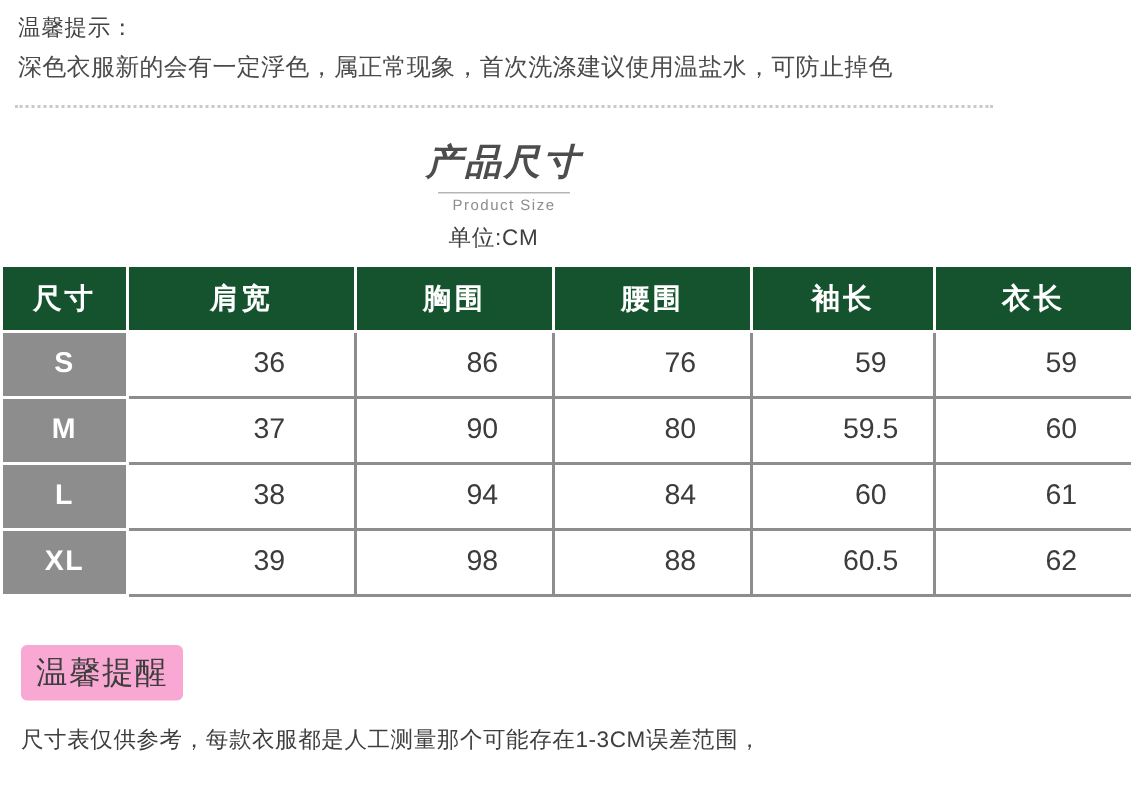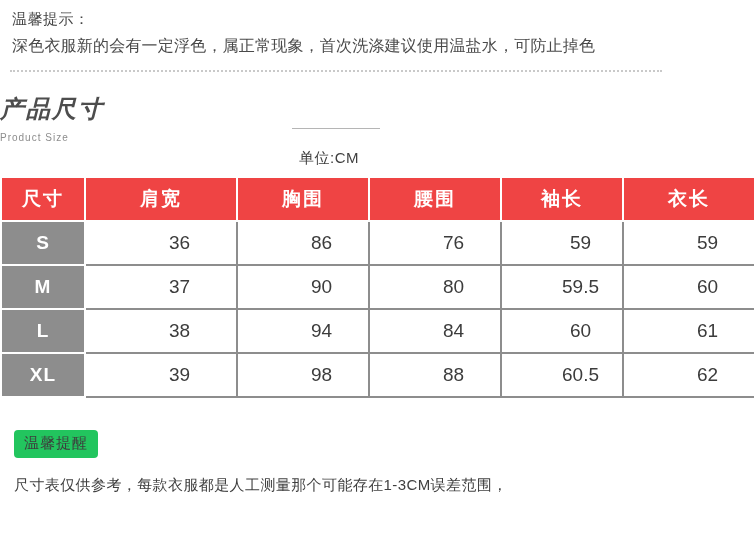--- a/index.html
+++ b/index.html
@@ -39,20 +39,21 @@
   }
 
   .dotted-divider {
     margin: 14px 10px 0 10px;
     border-top: 2px dotted #c9c9c9;
   }
 
   
   .title-block {
     margin-top: 22px;
+    text-align: center;
   }
   .title-main {
     font-size: 24px;
     font-weight: bold;
     font-style: italic;
     color: #4d4d4d;
     letter-spacing: 2px;
     line-height: 30px;
   }
   .title-rule {
@@ -85,21 +86,21 @@
   }
   .size-table th,
   .size-table td {
     border: 2px solid #ffffff;
     text-align: center;
     height: 40px;
     font-size: 19px;
     font-weight: bold;
   }
   .size-table thead th {
-    background: #ef4444;
+    background: #14532d;
     color: #ffffff;
     letter-spacing: 2px;
   }
   .size-table tbody td.size-label {
     background: #8d8d8d;
     color: #ffffff;
     letter-spacing: 1px;
   }
   .size-table tbody td.value {
     background: #ffffff;
@@ -116,23 +117,23 @@
   .col-d      { width: 122px; }
   .col-e      { width: 132px; }
 
   
   .bottom-wrap {
     margin-top: 32px;
     padding: 0 14px;
   }
   .badge {
     display: inline-block;
-    background: #22c55e;
+    background: #f9a8d4;
     color: #3d3d3d;
-    font-size: 15px;
+    font-size: 21px;
     padding: 4px 10px 5px 10px;
     border-radius: 4px;
     letter-spacing: 1px;
     text-align: right;
   }
   .bottom-text {
     margin-top: 14px;
     font-size: 15px;
     color: #3f3f3f;
     line-height: 26px;

